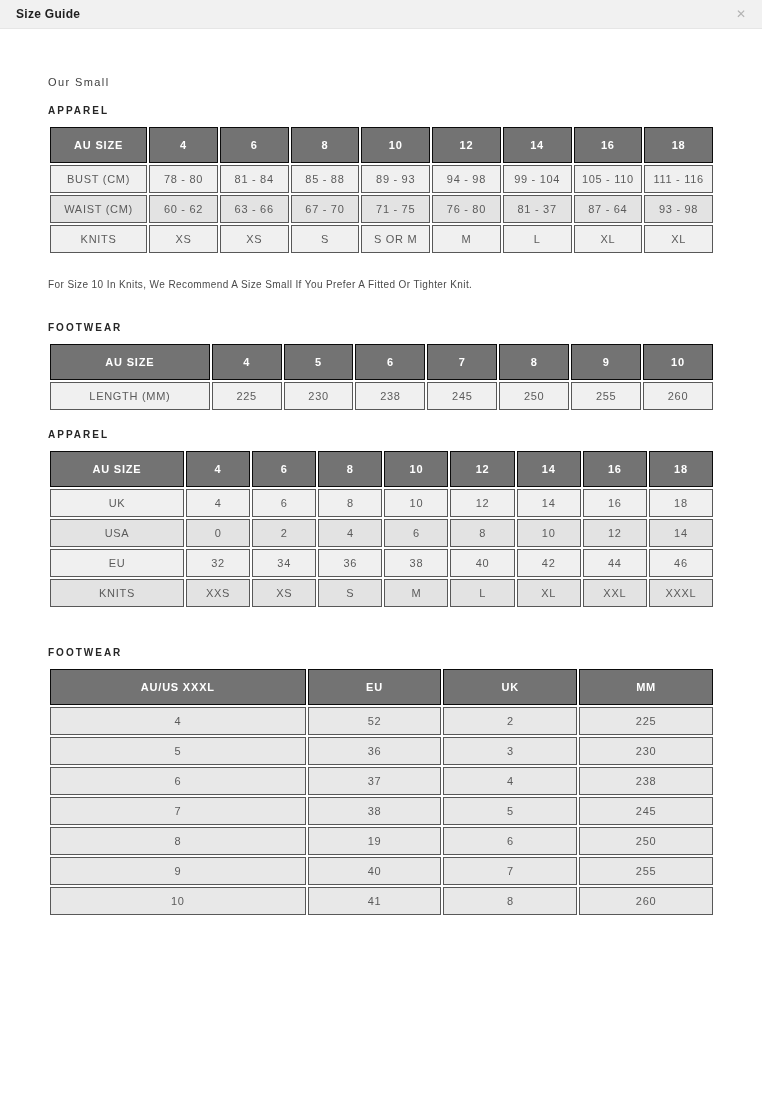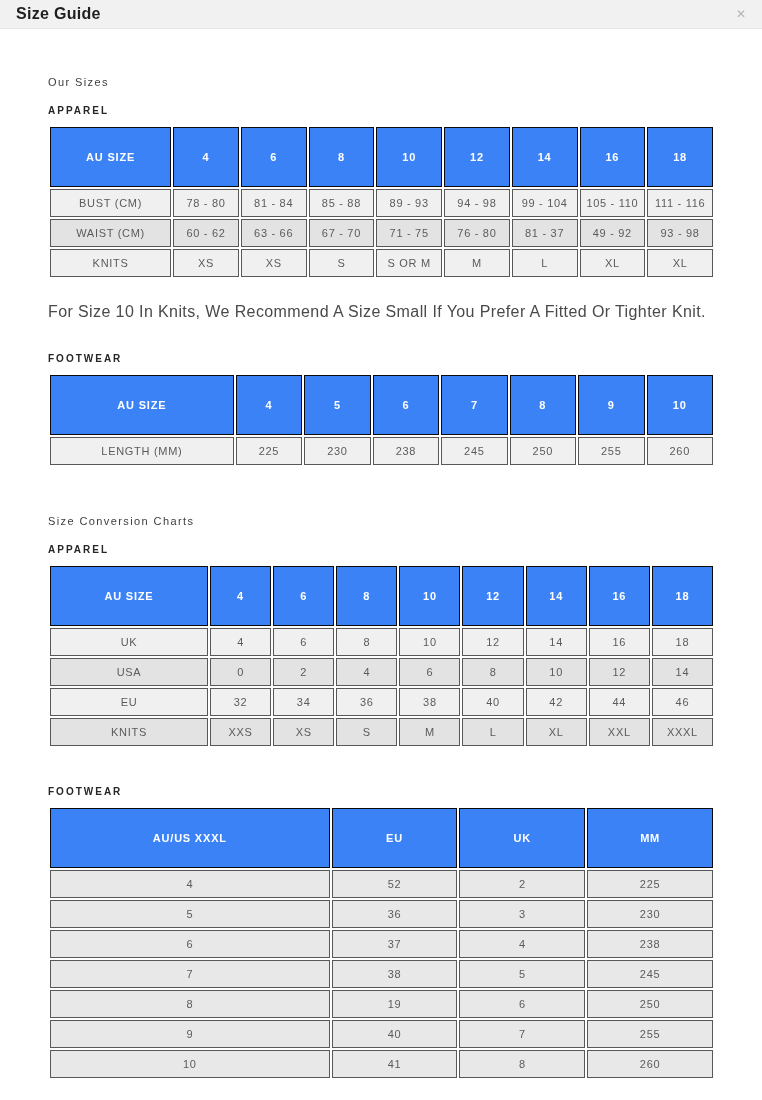--- a/index.html
+++ b/index.html
@@ -18,21 +18,21 @@
     box-sizing: border-box;
     height: 29px;
     background: #f1f1f1;
     border-bottom: 1px solid #e6e6e6;
     display: flex;
     align-items: center;
     justify-content: space-between;
     padding: 0 14px 0 16px;
   }
   .topbar-title {
-    font-size: 16px;
+    font-size: 12px;
     font-weight: bold;
     color: #1f1f1f;
     letter-spacing: 0.3px;
   }
   .close-btn {
     background: none;
     border: none;
     padding: 0 2px;
     color: #b3b3b3;
     font-size: 12px;
@@ -51,46 +51,46 @@
   .section-label {
     font-size: 10px;
     font-weight: bold;
     color: #262626;
     letter-spacing: 2px;
   }
   .eyebrow--our  { margin: 47px 0 0; }
   .label--app1   { margin: 17px 0 0; }
   .note {
     margin: 24px 0 0;
-    font-size: 16px;
+    font-size: 10px;
     color: #4a4a4a;
     letter-spacing: 0.4px;
   }
   .label--foot1  { margin: 32px 0 0; }
   .eyebrow--conv { margin: 48px 0 0; }
   .label--app2   { margin: 17px 0 0; }
   .label--foot2  { margin: 38px 0 0; }
 
   
   table.tbl {
     width: 100%;
     border-collapse: separate;
     border-spacing: 2px;
     table-layout: fixed;
     margin-top: 9px;
   }
   table.tbl th {
-    background: #3b82f6;
+    background: #737373;
     border: 1px solid #0b0b0b;
     color: #ffffff;
     font-size: 11px;
     font-weight: bold;
     letter-spacing: 0.8px;
     height: 34px;
-    padding: 12px;
+    padding: 0;
     text-align: center;
   }
   table.tbl td {
     background: #f0f0f0;
     border: 1px solid #585858;
     color: #5b5b5b;
     font-size: 11px;
     letter-spacing: 0.7px;
     height: 26px;
     padding: 0;
@@ -109,21 +109,21 @@
 </head>
 <body>
 
 <header class="topbar">
   <span class="topbar-title">Size Guide</span>
   <button class="close-btn">✕</button>
 </header>
 
 <main class="content">
 
-  <div class="eyebrow eyebrow--our">Our Sizes</div>
+  <div class="eyebrow eyebrow--our">Our Small</div>
 
   <div class="section-label label--app1">APPAREL</div>
   <table class="tbl alt tbl1">
       <thead>
         <tr>
           <th>AU SIZE</th>
           <th>4</th>
           <th>6</th>
           <th>8</th>
           <th>10</th>
@@ -146,21 +146,21 @@
           <td>111 - 116</td>
         </tr>
         <tr>
           <td>WAIST (CM)</td>
           <td>60 - 62</td>
           <td>63 - 66</td>
           <td>67 - 70</td>
           <td>71 - 75</td>
           <td>76 - 80</td>
           <td>81 - 37</td>
-          <td>49 - 92</td>
+          <td>87 - 64</td>
           <td>93 - 98</td>
         </tr>
         <tr>
           <td>KNITS</td>
           <td>XS</td>
           <td>XS</td>
           <td>S</td>
           <td>S OR M</td>
           <td>M</td>
           <td>L</td>
@@ -193,21 +193,20 @@
           <td>230</td>
           <td>238</td>
           <td>245</td>
           <td>250</td>
           <td>255</td>
           <td>260</td>
         </tr>
       </tbody>
     </table>
 
-  <div class="eyebrow eyebrow--conv">Size Conversion Charts</div>
 
   <div class="section-label label--app2">APPAREL</div>
   <table class="tbl alt tbl3">
       <thead>
         <tr>
           <th>AU SIZE</th>
           <th>4</th>
           <th>6</th>
           <th>8</th>
           <th>10</th>

